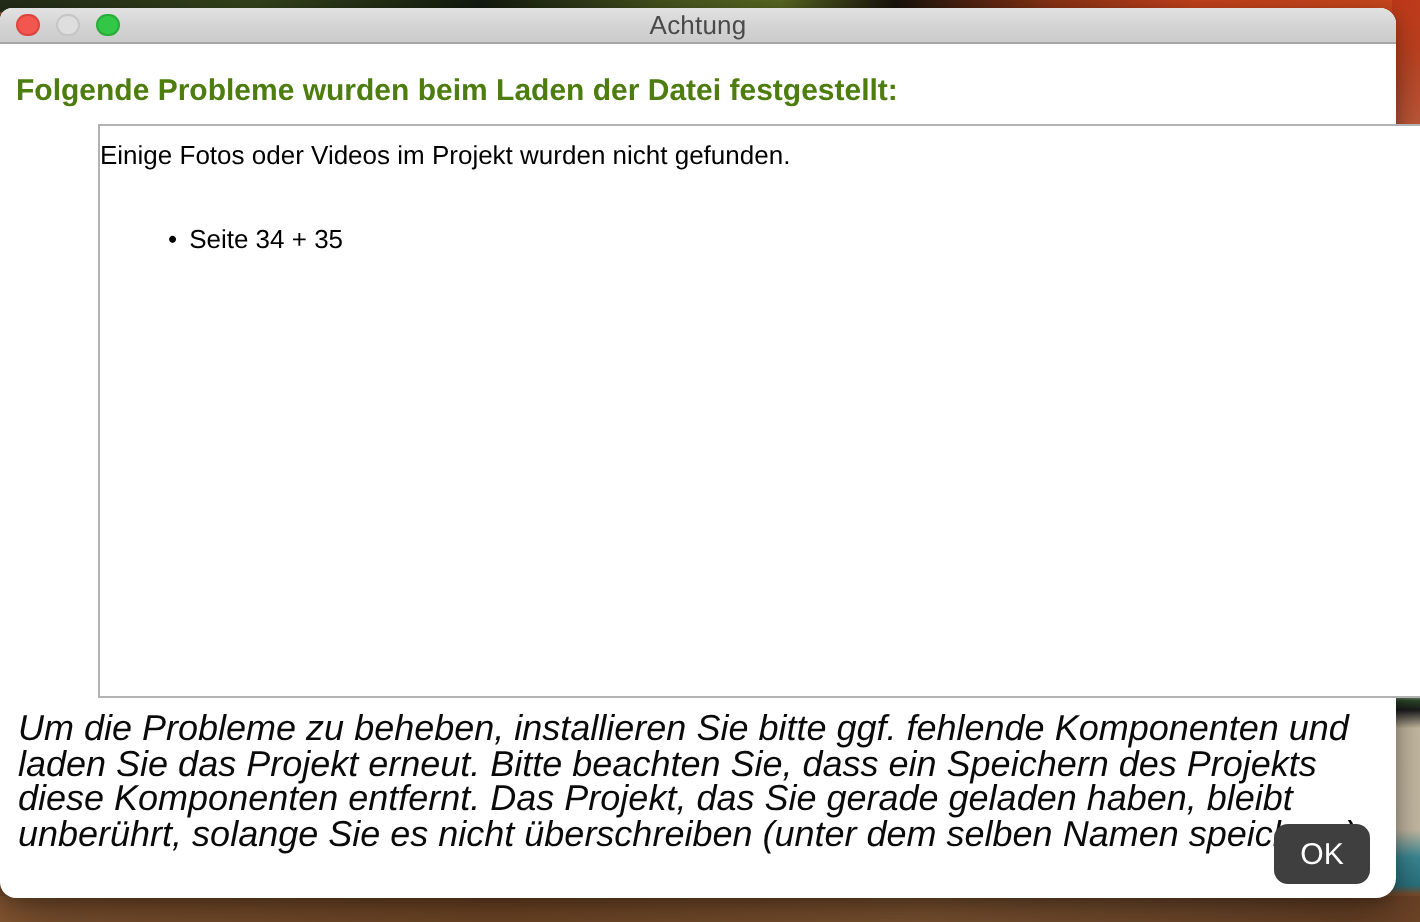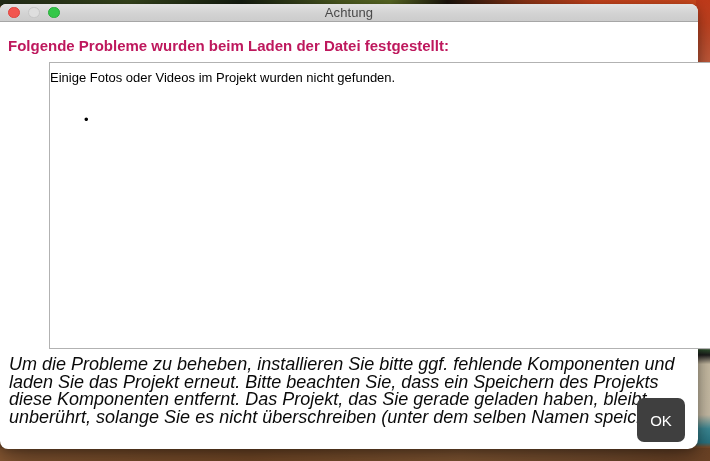--- a/index.html
+++ b/index.html
@@ -53,21 +53,21 @@
     position: absolute; left: 8px; top: 0; height: 100%;
     display: flex; align-items: center; gap: 8.5px;
   }
   .light { width: 11.5px; height: 11.5px; border-radius: 50%; }
   .light-close    { background: #f2564f; border: 0.5px solid #de443e; }
   .light-minimize { background: #dedede; border: 0.5px solid #c6c6c6; }
   .light-zoom     { background: #33c748; border: 0.5px solid #28ac3a; }
 
   .heading {
     position: absolute; left: 8px; top: 33px; width: 680px;
-    font-size: 15px; font-weight: bold; color: #be185d;
+    font-size: 15px; font-weight: bold; color: #4d7c0f;
   }
 
   .problem-box {
     position: absolute; left: 8px; top: 58px; width: 680px; height: 287px;
     background: #ffffff;
     border: 1px solid #b2b2b2;
     padding: 6px 0;
     font-size: 13px; line-height: 18px; color: #000000; margin-left: 41px;
   }
   .problem-line { white-space: nowrap; }
@@ -78,21 +78,21 @@
   .bullet-glyph { font-size: 13px; }
 
   .footer-note {
     position: absolute; left: 9px; top: 352px; width: 682px;
     font-size: 18px; font-style: italic; line-height: 17.5px;
     color: #0a0a0a;
   }
 
   .ok-button {
     position: absolute; right: 13px; bottom: 7px;
-    width: 48px; height: 44px;
+    width: 48px; height: 30px;
     background: #3f3f3f;
     border: none; border-radius: 7px;
     color: #ffffff; font-size: 15px;
     font-family: "Liberation Sans", sans-serif;
     display: flex; align-items: center; justify-content: center;
     cursor: pointer;
   }
 </style>
 </head>
 <body>
@@ -111,20 +111,21 @@
     </div>
     <span class="titlebar-title">Achtung</span>
   </div>
 
   <div class="heading">Folgende Probleme wurden beim Laden der Datei festgestellt:</div>
 
   <div class="problem-box">
     <div class="problem-line">Einige Fotos oder Videos im Projekt wurden nicht gefunden.</div>
     <div class="bullet-row">
       <span class="bullet-glyph">•</span>
+      <span>Seite 34 + 35</span>
     </div>
   </div>
 
   <div class="footer-note">Um die Probleme zu beheben, installieren Sie bitte ggf. fehlende Komponenten und laden Sie das Projekt erneut. Bitte beachten Sie, dass ein Speichern des Projekts diese Komponenten entfernt. Das Projekt, das Sie gerade geladen haben, bleibt unberührt, solange Sie es nicht überschreiben (unter dem selben Namen speichern).</div>
 
   <button class="ok-button">OK</button>
 
 </div>
 
 </body></html>

